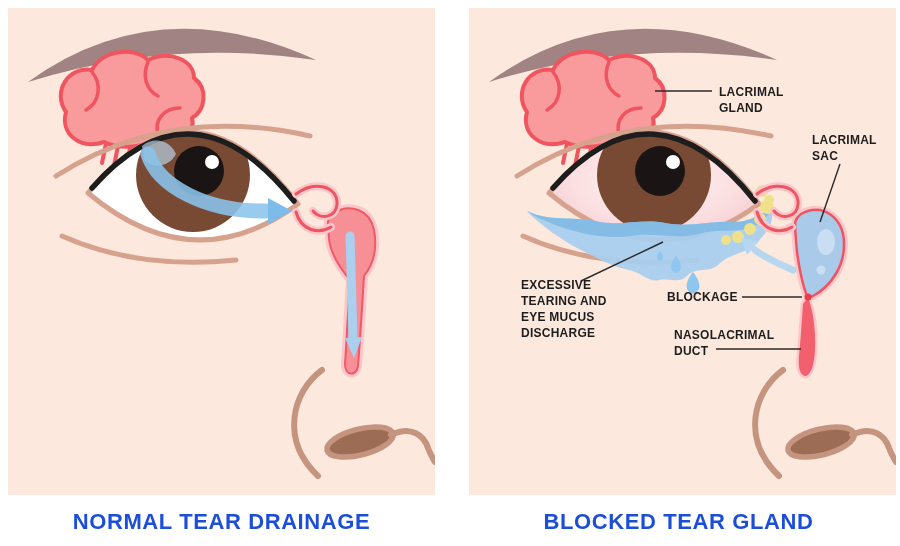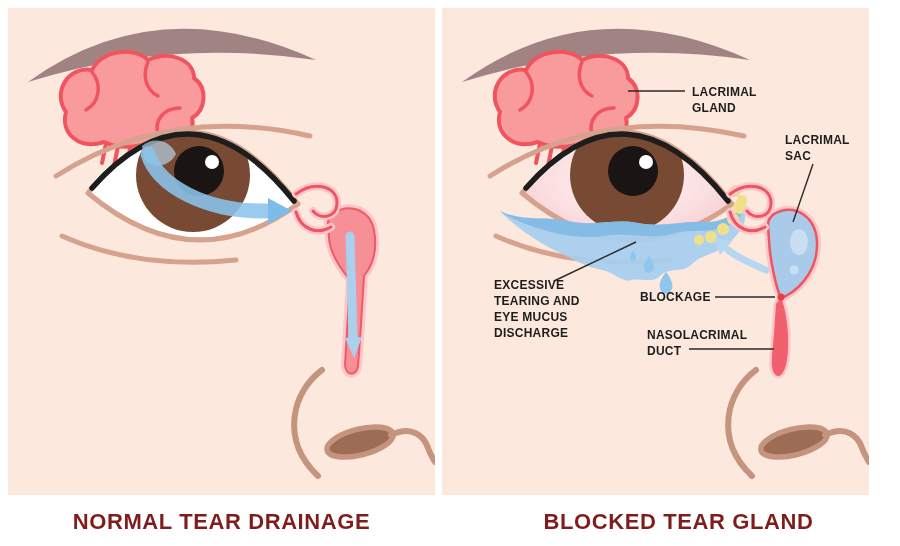--- a/index.html
+++ b/index.html
@@ -1,23 +1,23 @@
 <!DOCTYPE html>
 <html><head>
 <meta charset="utf-8">
 <style>
   html,body{margin:0;padding:0;background:#ffffff;}
   .figure{position:relative;width:900px;height:546px;background:#ffffff;overflow:hidden;
           font-family:"Liberation Sans",sans-serif;}
   .panel{position:absolute;top:8px;width:427px;height:487px;}
   .panel.left{left:8px;}
-  .panel.right{left:442px;}
+  .panel.right{left:469px;}
   .panel svg{display:block;width:427px;height:487px;}
   .caption{position:absolute;top:509px;width:427px;text-align:center;
-           font-weight:700;font-size:22px;letter-spacing:0.6px;color:#7f1d1d;}
+           font-weight:700;font-size:22px;letter-spacing:0.6px;color:#1d4ed8;}
   .caption.left{left:8px;}
   .caption.right{left:465px;}
   .lbl{font-family:"Liberation Sans",sans-serif;font-weight:700;font-size:12px;
        letter-spacing:0.25px;fill:#1d1d1d;}
   .leader{stroke:#2a2a2a;stroke-width:1.4;fill:none;}
   .skin{stroke:#d6a28d;stroke-width:5;fill:none;stroke-linecap:round;}
   .glanddetail{stroke:#f0545f;stroke-width:3.5;fill:none;stroke-linecap:round;}
   .tooth{stroke:#f0545f;stroke-width:4;stroke-linecap:round;}
   .halo{stroke:#fbc6ca;fill:none;stroke-linecap:round;stroke-linejoin:round;}
   .cana{stroke:#ee5560;stroke-width:3;fill:none;stroke-linecap:round;}

